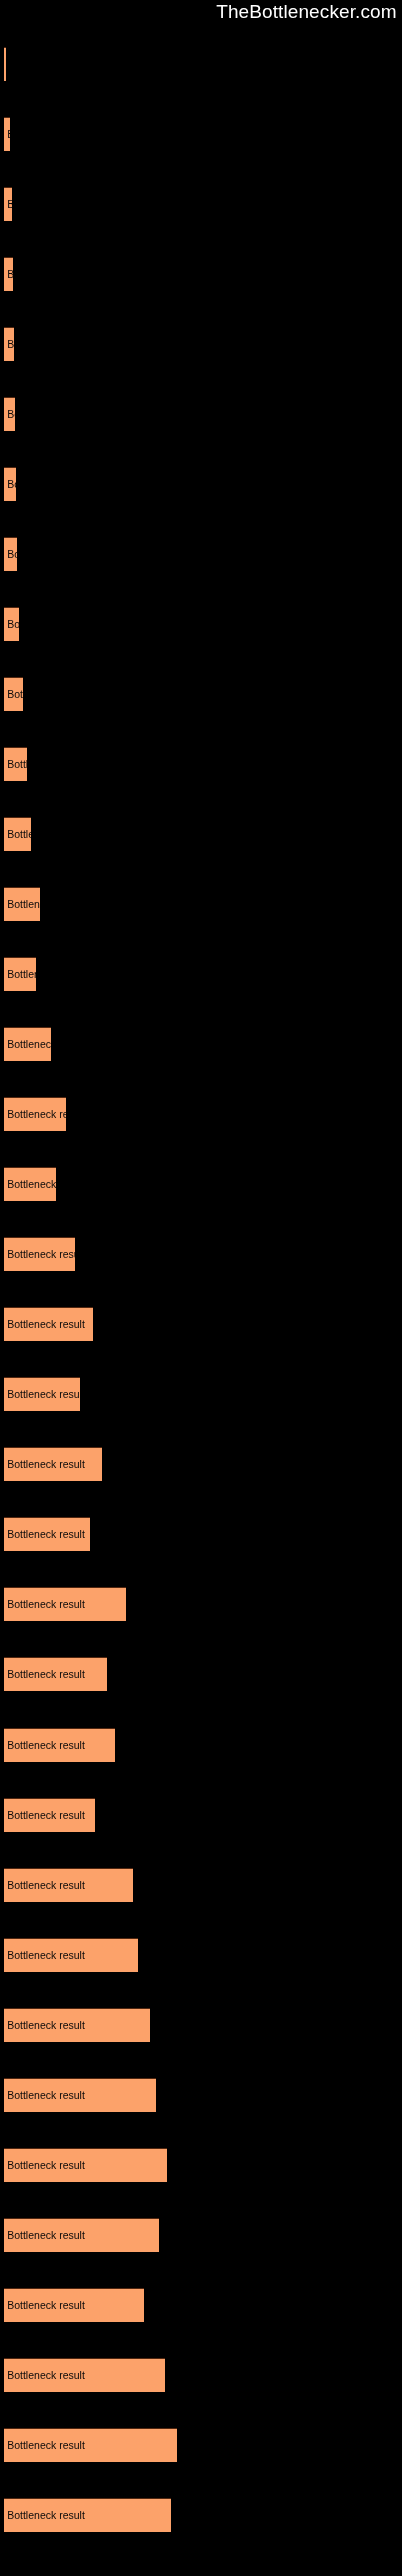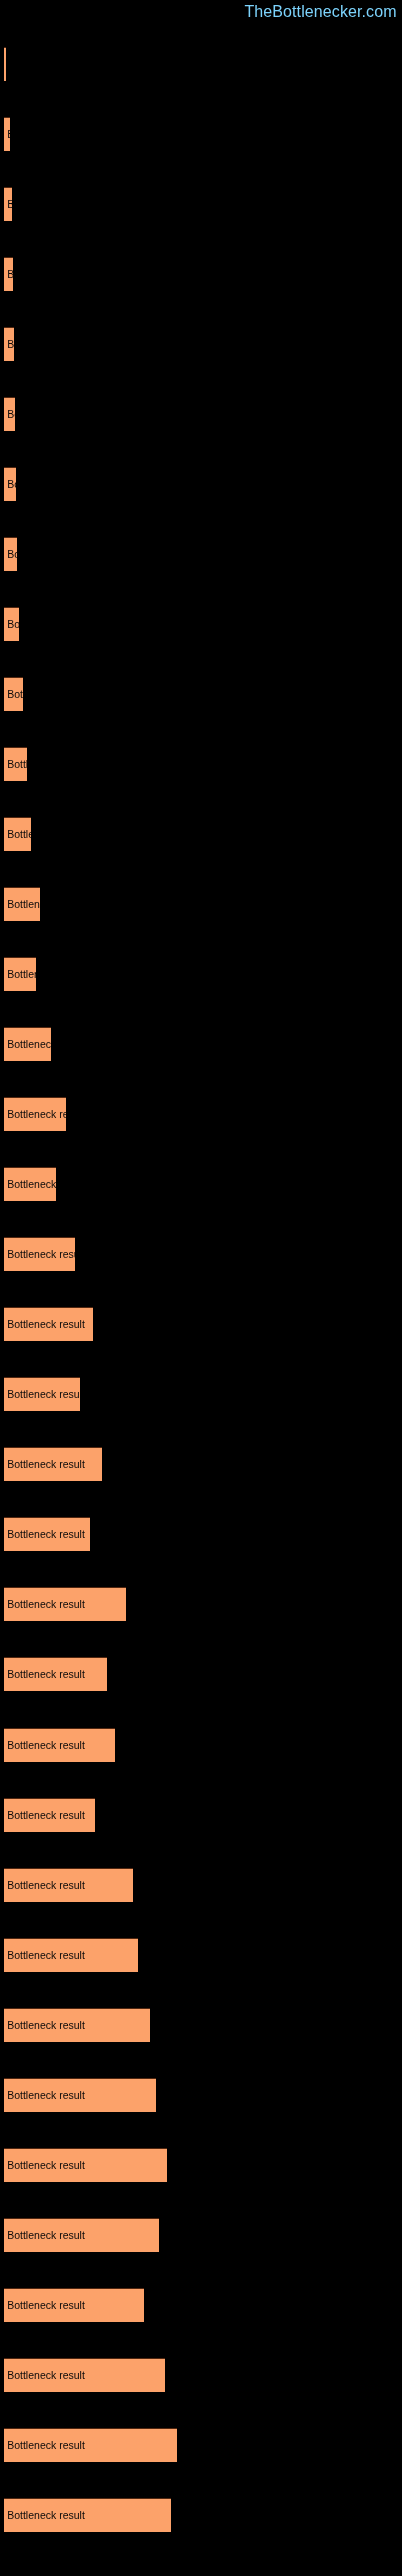--- a/index.html
+++ b/index.html
@@ -21,22 +21,22 @@
     height: 2576px;
     background: #000000;
   }
   
   .site-title {
     position: absolute;
     top: 0px;
     right: 6.4px;
     height: 24px;
     line-height: 24px;
-    font-size: 16px;
-    color: #7dd3fc;
+    font-size: 19px;
+    color: #ffffff;
     letter-spacing: 0.1px;
     white-space: nowrap;
     user-select: none;
   }
   
   .plot {
     position: absolute;
     left: 0;
     top: 0;
     width: 403px;

